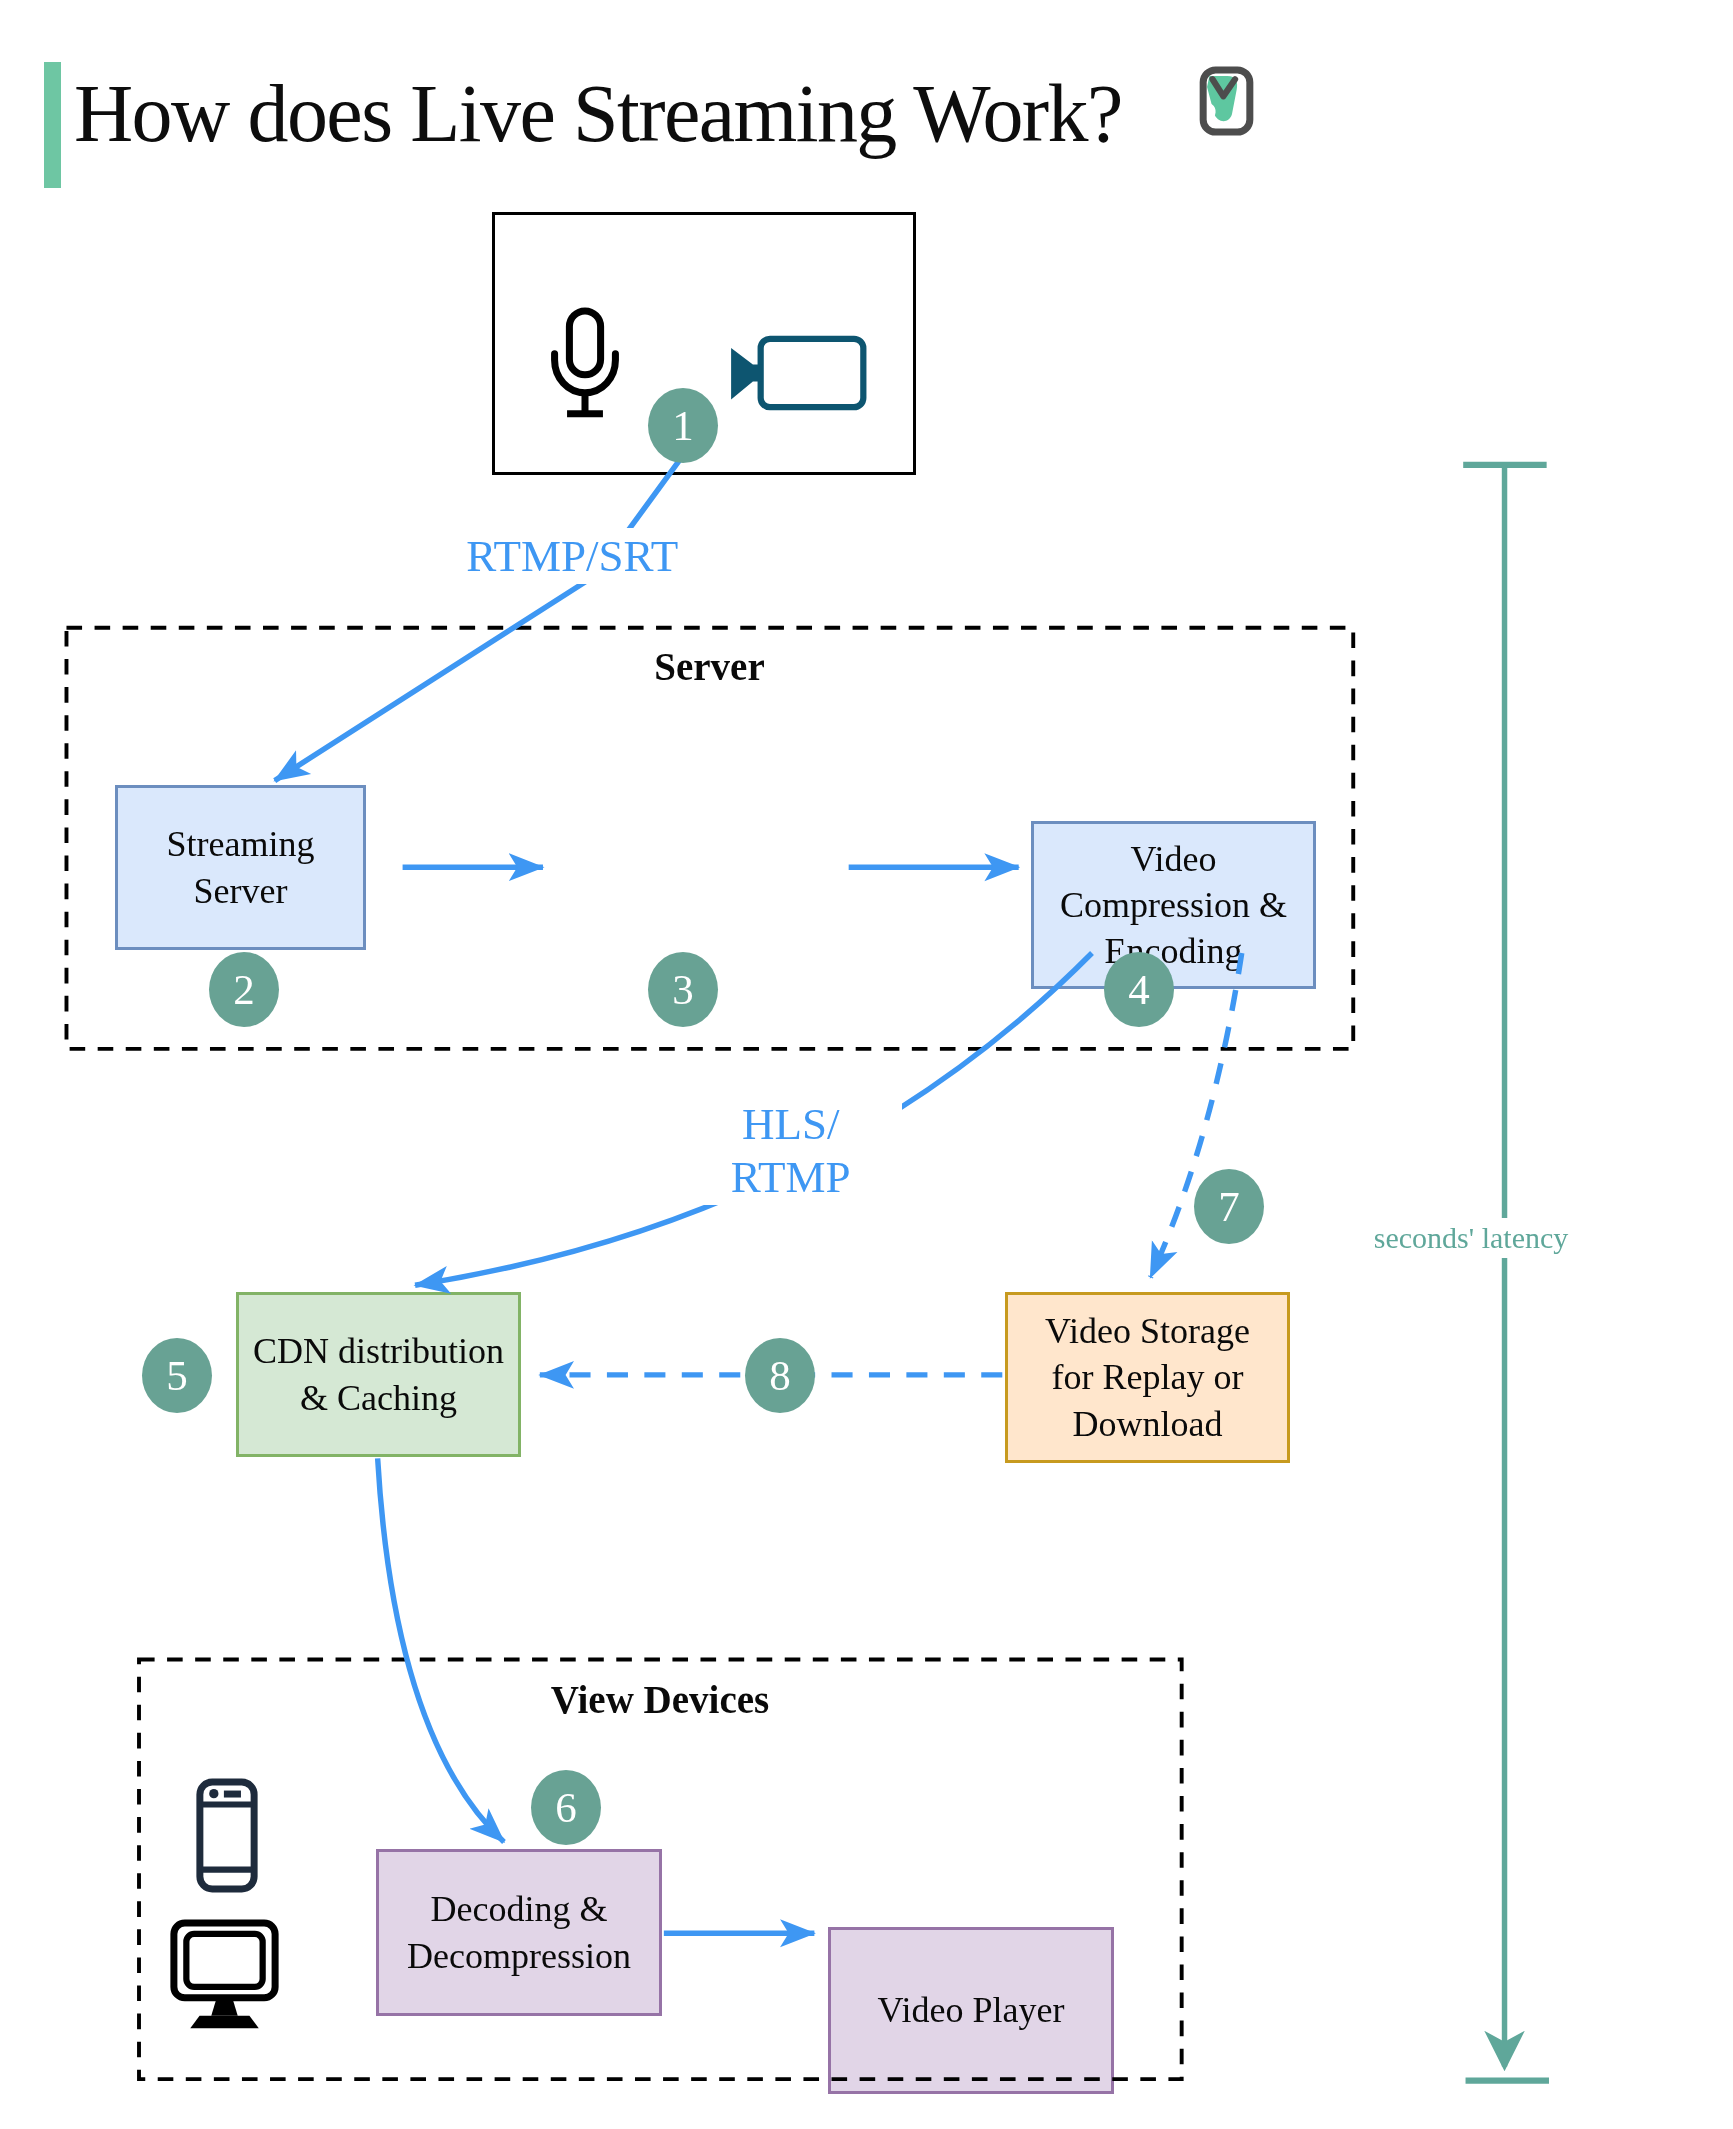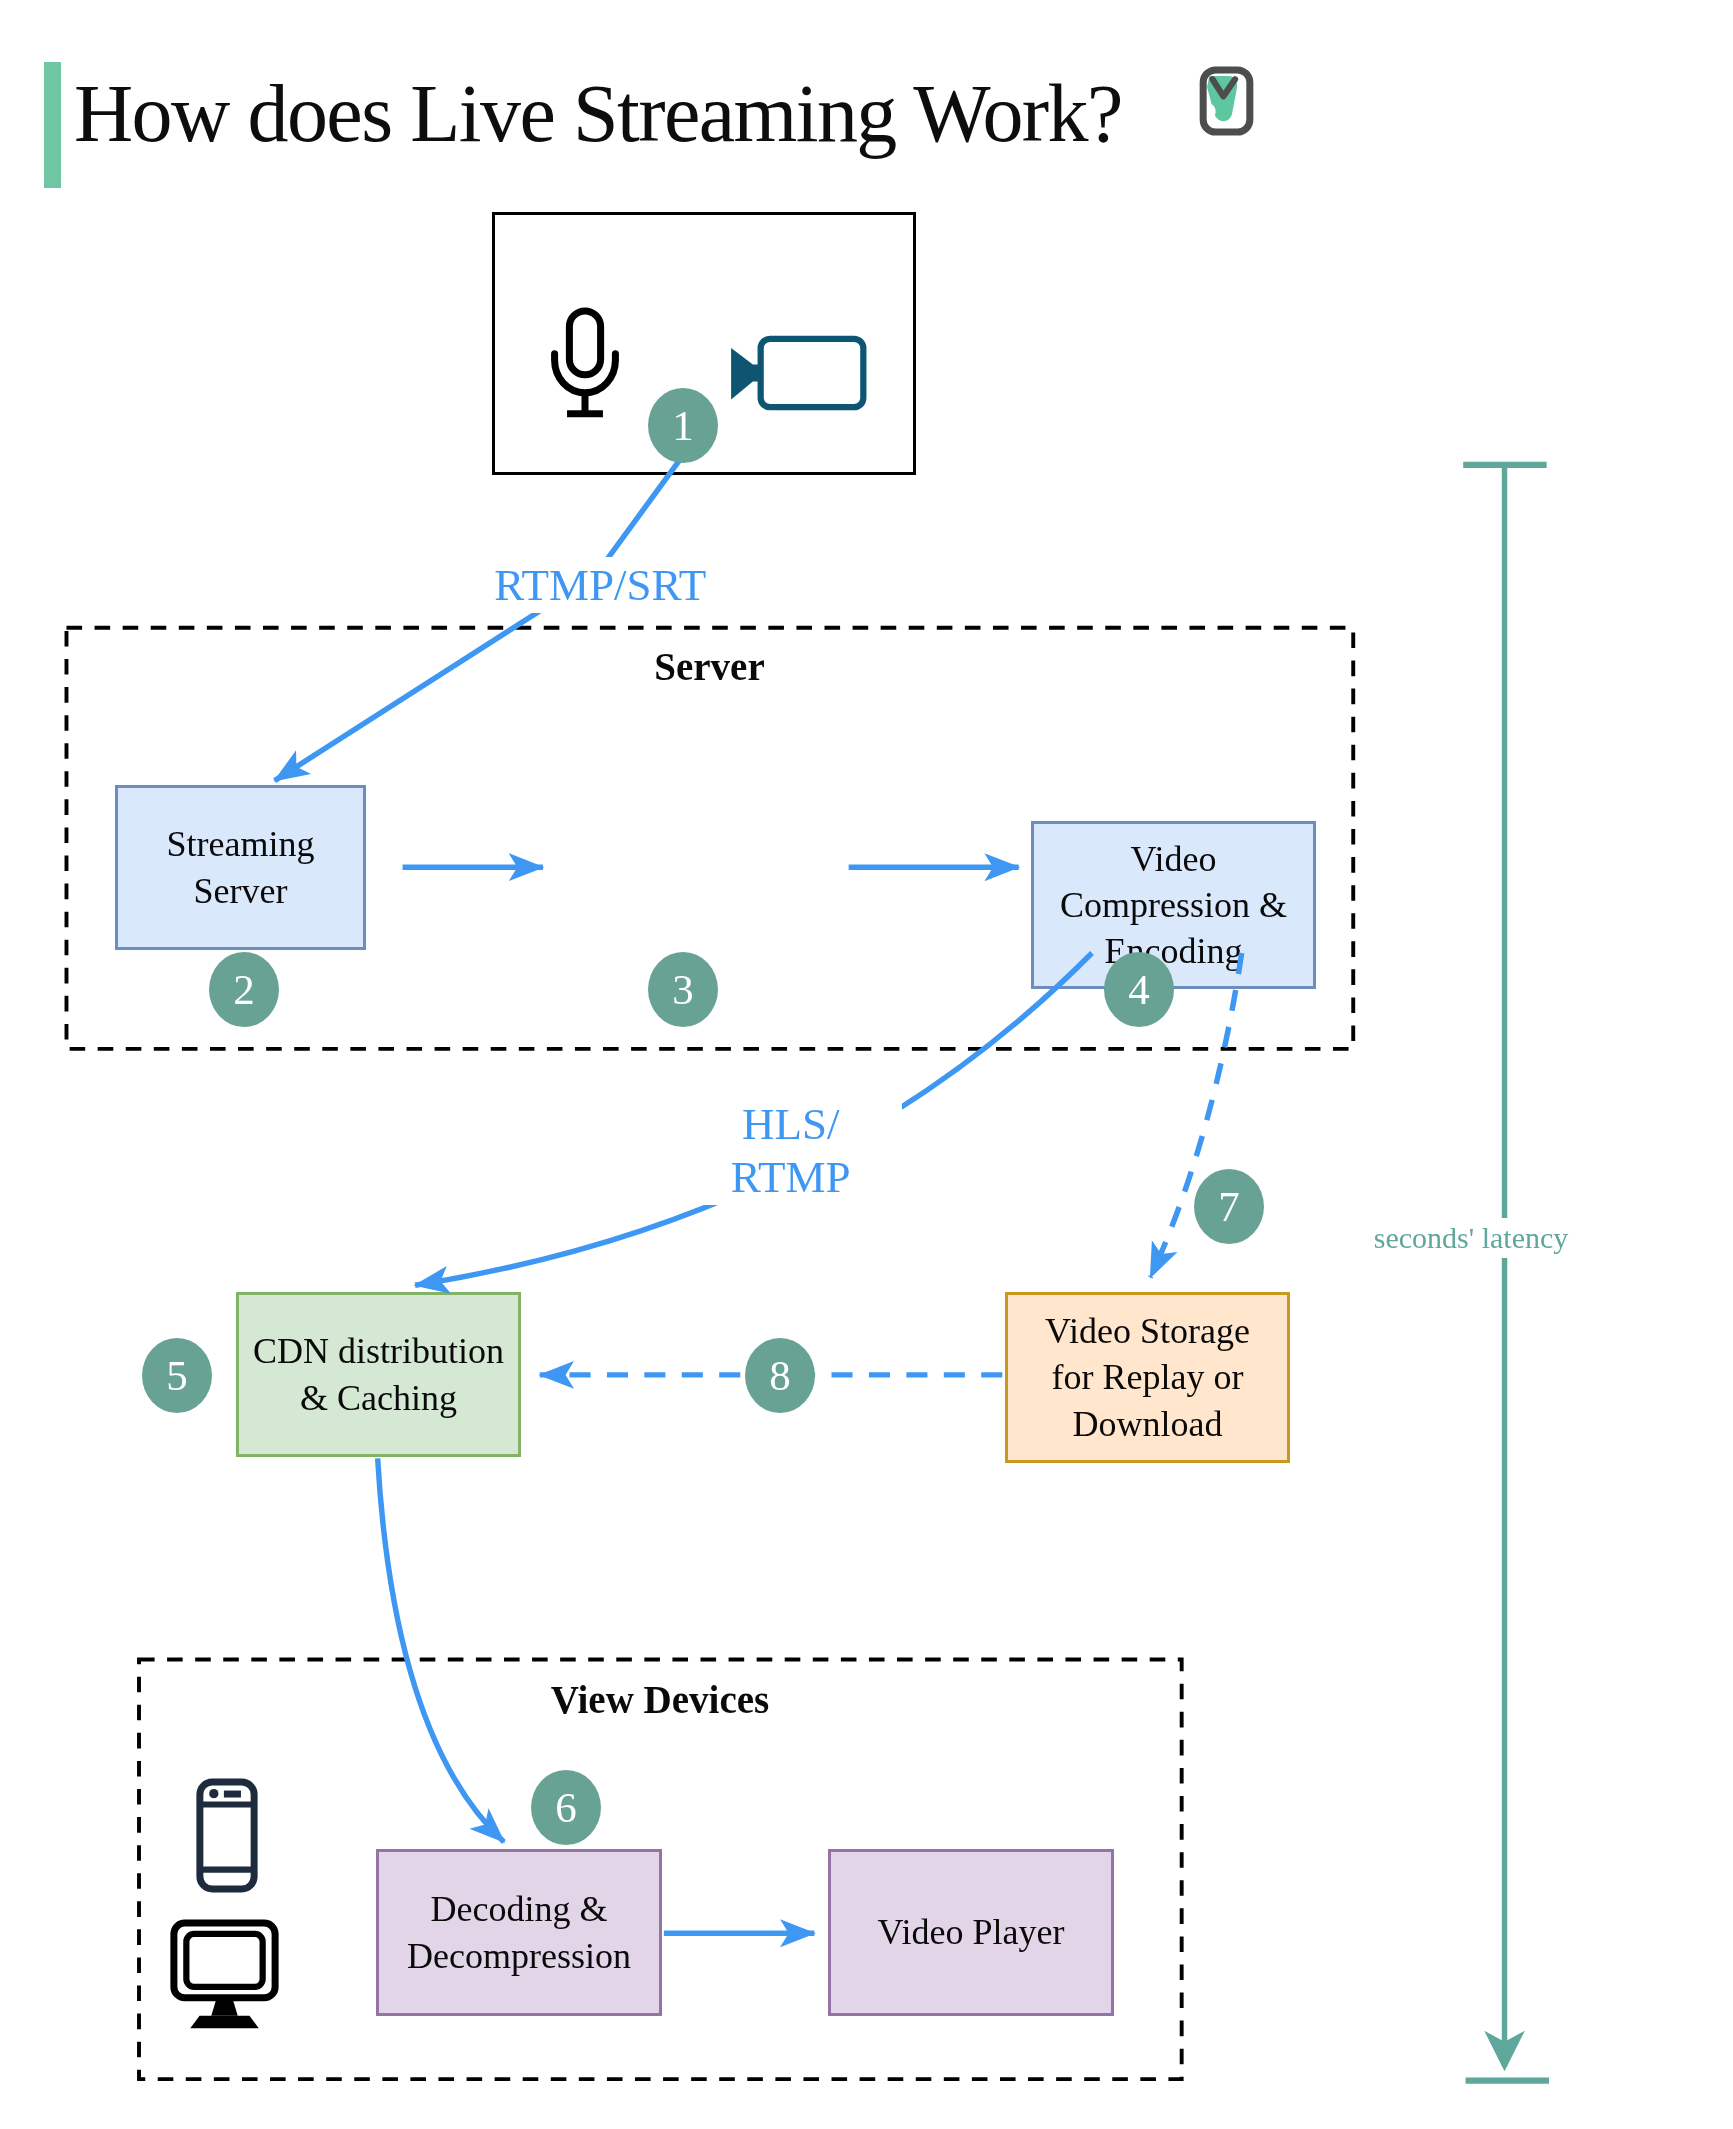--- a/index.html
+++ b/index.html
@@ -117,21 +117,21 @@
       <rect x="21" y="19" width="98" height="68" rx="10" fill="#fff" stroke="#000" stroke-width="8"></rect>
       <path d="M60,101 L80,101 L87,124 L53,124 Z" fill="#000"></path>
       <path d="M38,124 L102,124 L114,140 L26,140 Z" fill="#000"></path>
     </svg>
   </div>
 
   <div class="abs node b-purple z2" style="left:376px;top:1849px;width:286px;height:167px;">
     <span class="node-label">Decoding &amp;
 Decompression</span>
   </div>
-  <div class="abs node b-purple z2" style="left:828px;top:1849px;width:286px;height:167px;">
+  <div class="abs node b-purple z2" style="left:828px;top:1927px;width:286px;height:167px;">
     <span class="node-label">Video Player</span>
   </div>
 
   <svg class="overlay" width="1734" height="2129" viewBox="0 0 2223 2730">
     <defs>
       <marker id="mblue" markerUnits="userSpaceOnUse" markerWidth="52" markerHeight="46" refX="44" refY="22" orient="auto">
         <path d="M0,4 L46,22 L0,40 L11,22 Z" fill="#3e97f3"></path>
       </marker>
       <marker id="mteal" markerUnits="userSpaceOnUse" markerWidth="56" markerHeight="56" refX="46" refY="26" orient="auto">
         <path d="M0,0 L52,26 L0,52 L14,26 Z" fill="#5fa79a"></path>
@@ -157,21 +157,21 @@
 
     <path d="M851,2479 L1044,2479" fill="none" stroke="#3e97f3" stroke-width="7" marker-end="url(#mblue)"></path>
 
     <g>
       <line x1="1876" y1="596" x2="1983" y2="596" stroke="#5fa79a" stroke-width="8"></line>
       <line x1="1929" y1="596" x2="1929" y2="2650" stroke="#5fa79a" stroke-width="7" marker-end="url(#mteal)"></line>
       <line x1="1879" y1="2668" x2="1986" y2="2668" stroke="#5fa79a" stroke-width="8"></line>
     </g>
   </svg>
 
-  <div class="abs wire-label" style="left:460px;top:557px;margin-left:28px;">RTMP/SRT</div>
+  <div class="abs wire-label" style="left:460px;top:528px;">RTMP/SRT</div>
   <div class="abs wire-label" style="left:679px;top:1096px;width:211px;">HLS/
 RTMP</div>
   <div class="abs latency-label" style="left:1366px;top:1218px;">seconds' latency</div>
 
   <div class="abs badge" style="left:648px;top:388px;">1</div>
   <div class="abs badge" style="left:209px;top:952px;">2</div>
   <div class="abs badge" style="left:648px;top:952px;">3</div>
   <div class="abs badge" style="left:1104px;top:952px;">4</div>
   <div class="abs badge" style="left:142px;top:1338px;">5</div>
   <div class="abs badge" style="left:531px;top:1770px;">6</div>

